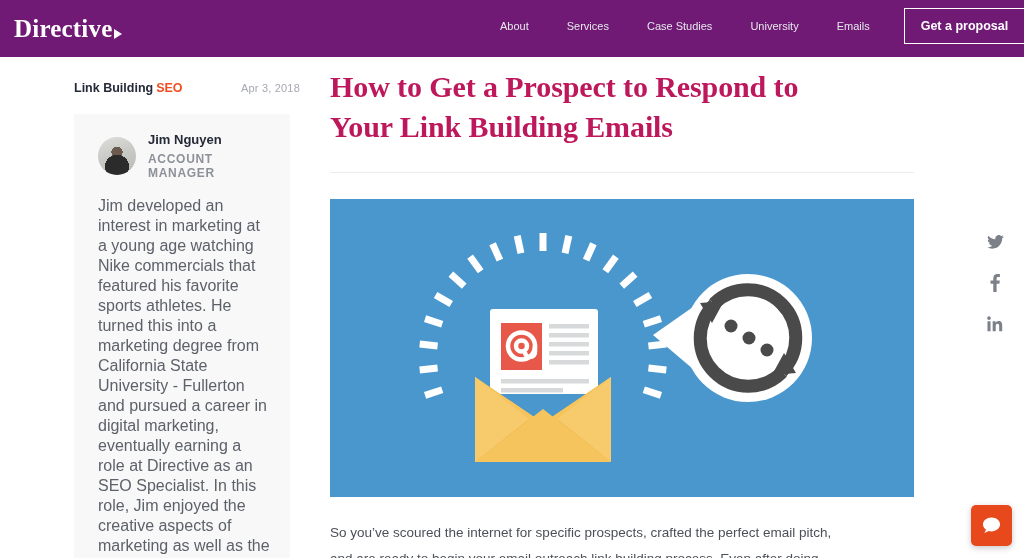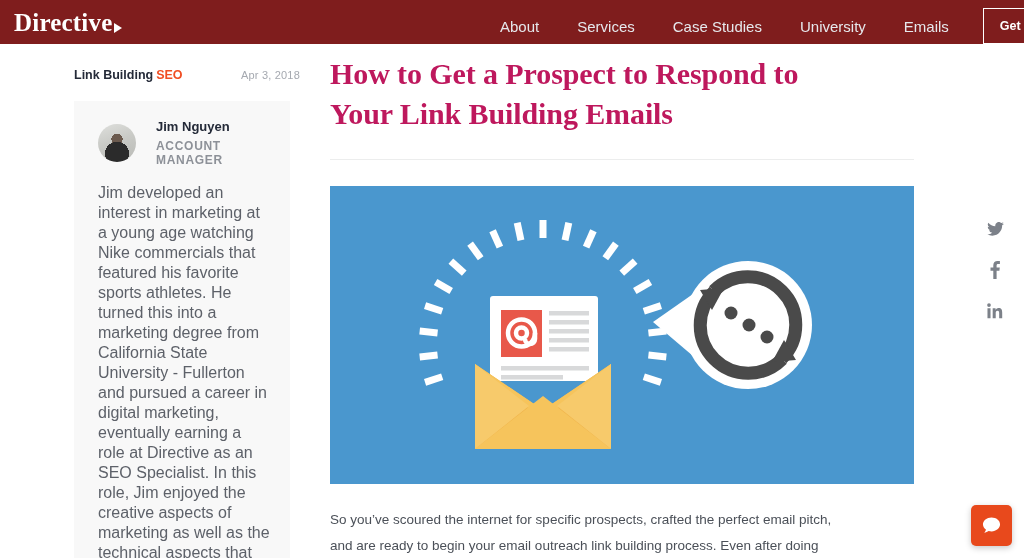--- a/index.html
+++ b/index.html
@@ -6,22 +6,22 @@
   html, body {
     width: 1024px;
     height: 558px;
     overflow: hidden;
     background: #ffffff;
     font-family: "Liberation Sans", sans-serif;
   }
 
   
   .site-header {
-    height: 44px;
-    background: #7f1d1d;
+    height: 57px;
+    background: #701a75;
     display: flex;
     align-items: center;
     position: relative;
   }
   .logo {
     margin-left: 14px;
     color: #ffffff;
     font-family: "Liberation Serif", serif;
     font-size: 25px;
     font-weight: 700;
@@ -44,21 +44,21 @@
     position: absolute;
     left: 481px;
     top: 0;
     height: 52px;
     display: flex;
     align-items: center;
     gap: 0;
   }
   .nav-link {
     color: #e6e8ec;
-    font-size: 15px;
+    font-size: 11px;
     text-decoration: none;
     padding: 0 19px;
     white-space: nowrap;
     cursor: pointer;
   }
   .cta-button {
     margin-left: 15px;
     border: 1px solid #ffffff;
     color: #ffffff;
     font-size: 12.5px;
@@ -113,21 +113,21 @@
   
   .author-card {
     margin-top: 19px;
     width: 216px;
     background: #f8f8f8;
     padding: 18px 18px 22px 24px;
   }
   .author-head {
     display: flex;
     align-items: center;
-    gap: 20px;
+    gap: 12px;
   }
   .avatar {
     width: 38px;
     height: 38px;
     border-radius: 50%;
     flex: 0 0 38px;
     background:
       radial-gradient(circle at 50% 78%, #2b2b2b 0 34%, transparent 34%),
       radial-gradient(circle at 50% 40%, #6b5a4e 0 19%, transparent 19%),
       linear-gradient(160deg, #dfe0dd 0%, #c9cac6 45%, #b9bab6 100%);

